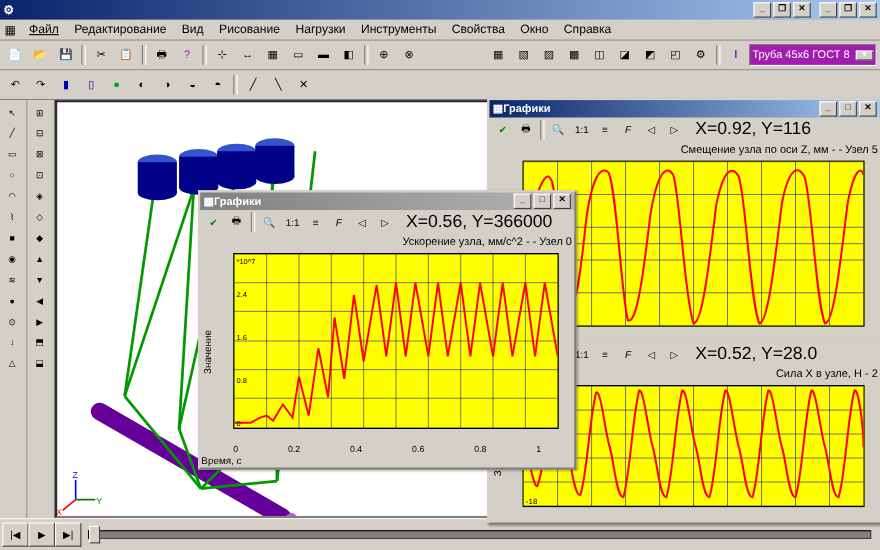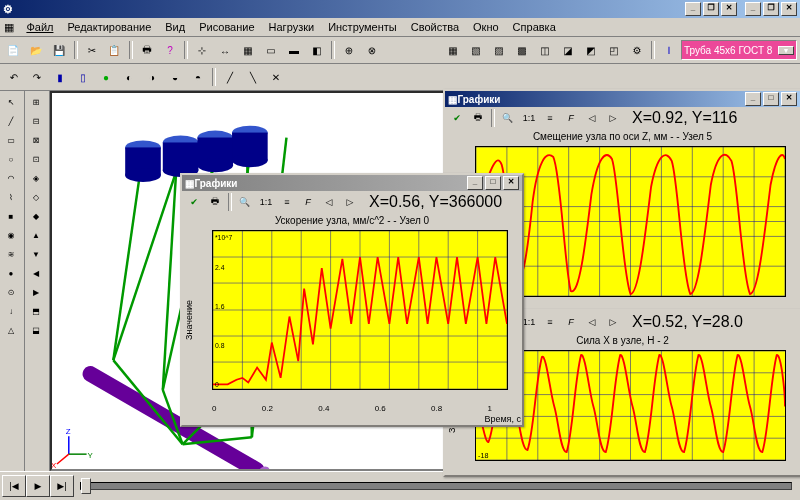--- a/index.html
+++ b/index.html
@@ -22,25 +22,25 @@
   .play{height:24px;background:#d4d0c8;border-top:1px solid #fff;display:flex;align-items:center;padding:2px}
   .play .pbtn{width:22px;height:20px;border:1px solid;border-color:#fff #404040 #404040 #fff;background:#d4d0c8;display:flex;align-items:center;justify-content:center;font-size:9px}
   .play .slider{flex:1;height:6px;background:#808080;border:1px inset #404040;margin:0 6px;position:relative}
   .play .slider::after{content:"";position:absolute;width:8px;height:14px;background:#d4d0c8;border:1px solid;border-color:#fff #404040 #404040 #fff;left:0;top:-5px}
   
   .win{position:absolute;background:#d4d0c8;border:2px outset #d4d0c8;box-shadow:1px 1px 2px rgba(0,0,0,.3);display:flex;flex-direction:column}
   .win .title-bar{height:16px;font-size:10px}
   .graph-tb{height:20px;display:flex;align-items:center;padding:1px 2px;gap:1px;background:#d4d0c8}
   .graph-tb .tbtn{width:18px;height:18px;font-size:9px}
   .coord{font-size:16px;margin-left:8px;color:#000}
-  .graph-title{text-align:center;font-size:10px;padding:2px;color:#000}
+  .graph-title{text-align:right;font-size:10px;padding:2px;color:#000}
   .plot{flex:1;position:relative;background:yellow;margin:2px 14px 14px 30px;border:1px solid #000}
   .plot svg{position:absolute;inset:0;width:100%;height:100%}
   .ylab{position:absolute;writing-mode:vertical-rl;transform:rotate(180deg);font-size:9px;left:2px;top:50%}
-  .xlab{text-align:right;font-size:9px;padding:1px}
+  .xlab{text-align:left;font-size:9px;padding:1px}
   .grid line{stroke:#0000aa;stroke-width:0.5}
   .curve{fill:none;stroke:red;stroke-width:1.8}
   .axis-text{font-size:7px;fill:#000}
 </style>
 </head>
 <body>
 
 <div class="title-bar">
   <span style="margin-right:4px">⚙</span>
   <div class="spacer"></div>
@@ -91,21 +91,21 @@
   <div class="tbtn">▧</div>
   <div class="tbtn">▨</div>
   <div class="tbtn">▩</div>
   <div class="tbtn">◫</div>
   <div class="tbtn">◪</div>
   <div class="tbtn">◩</div>
   <div class="tbtn">◰</div>
   <div class="tbtn">⚙</div>
   <div class="tsep"></div>
   <div class="tbtn" style="color:#0000cc">Ⅰ</div>
-  <div class="combo" style="width:110px;background:#ec4899;color:white">
+  <div class="combo" style="width:110px;background:#a21caf;color:white">
     <span>Труба 45x6 ГОСТ 8</span>
       <div class="dd">▼</div>
   </div>
 </div>
 
 <div class="tb">
   <div class="tbtn">↶</div>
   <div class="tbtn">↷</div>
   <div class="tbtn" style="color:#00a">▮</div>
   <div class="tbtn" style="color:#00a">▯</div>

